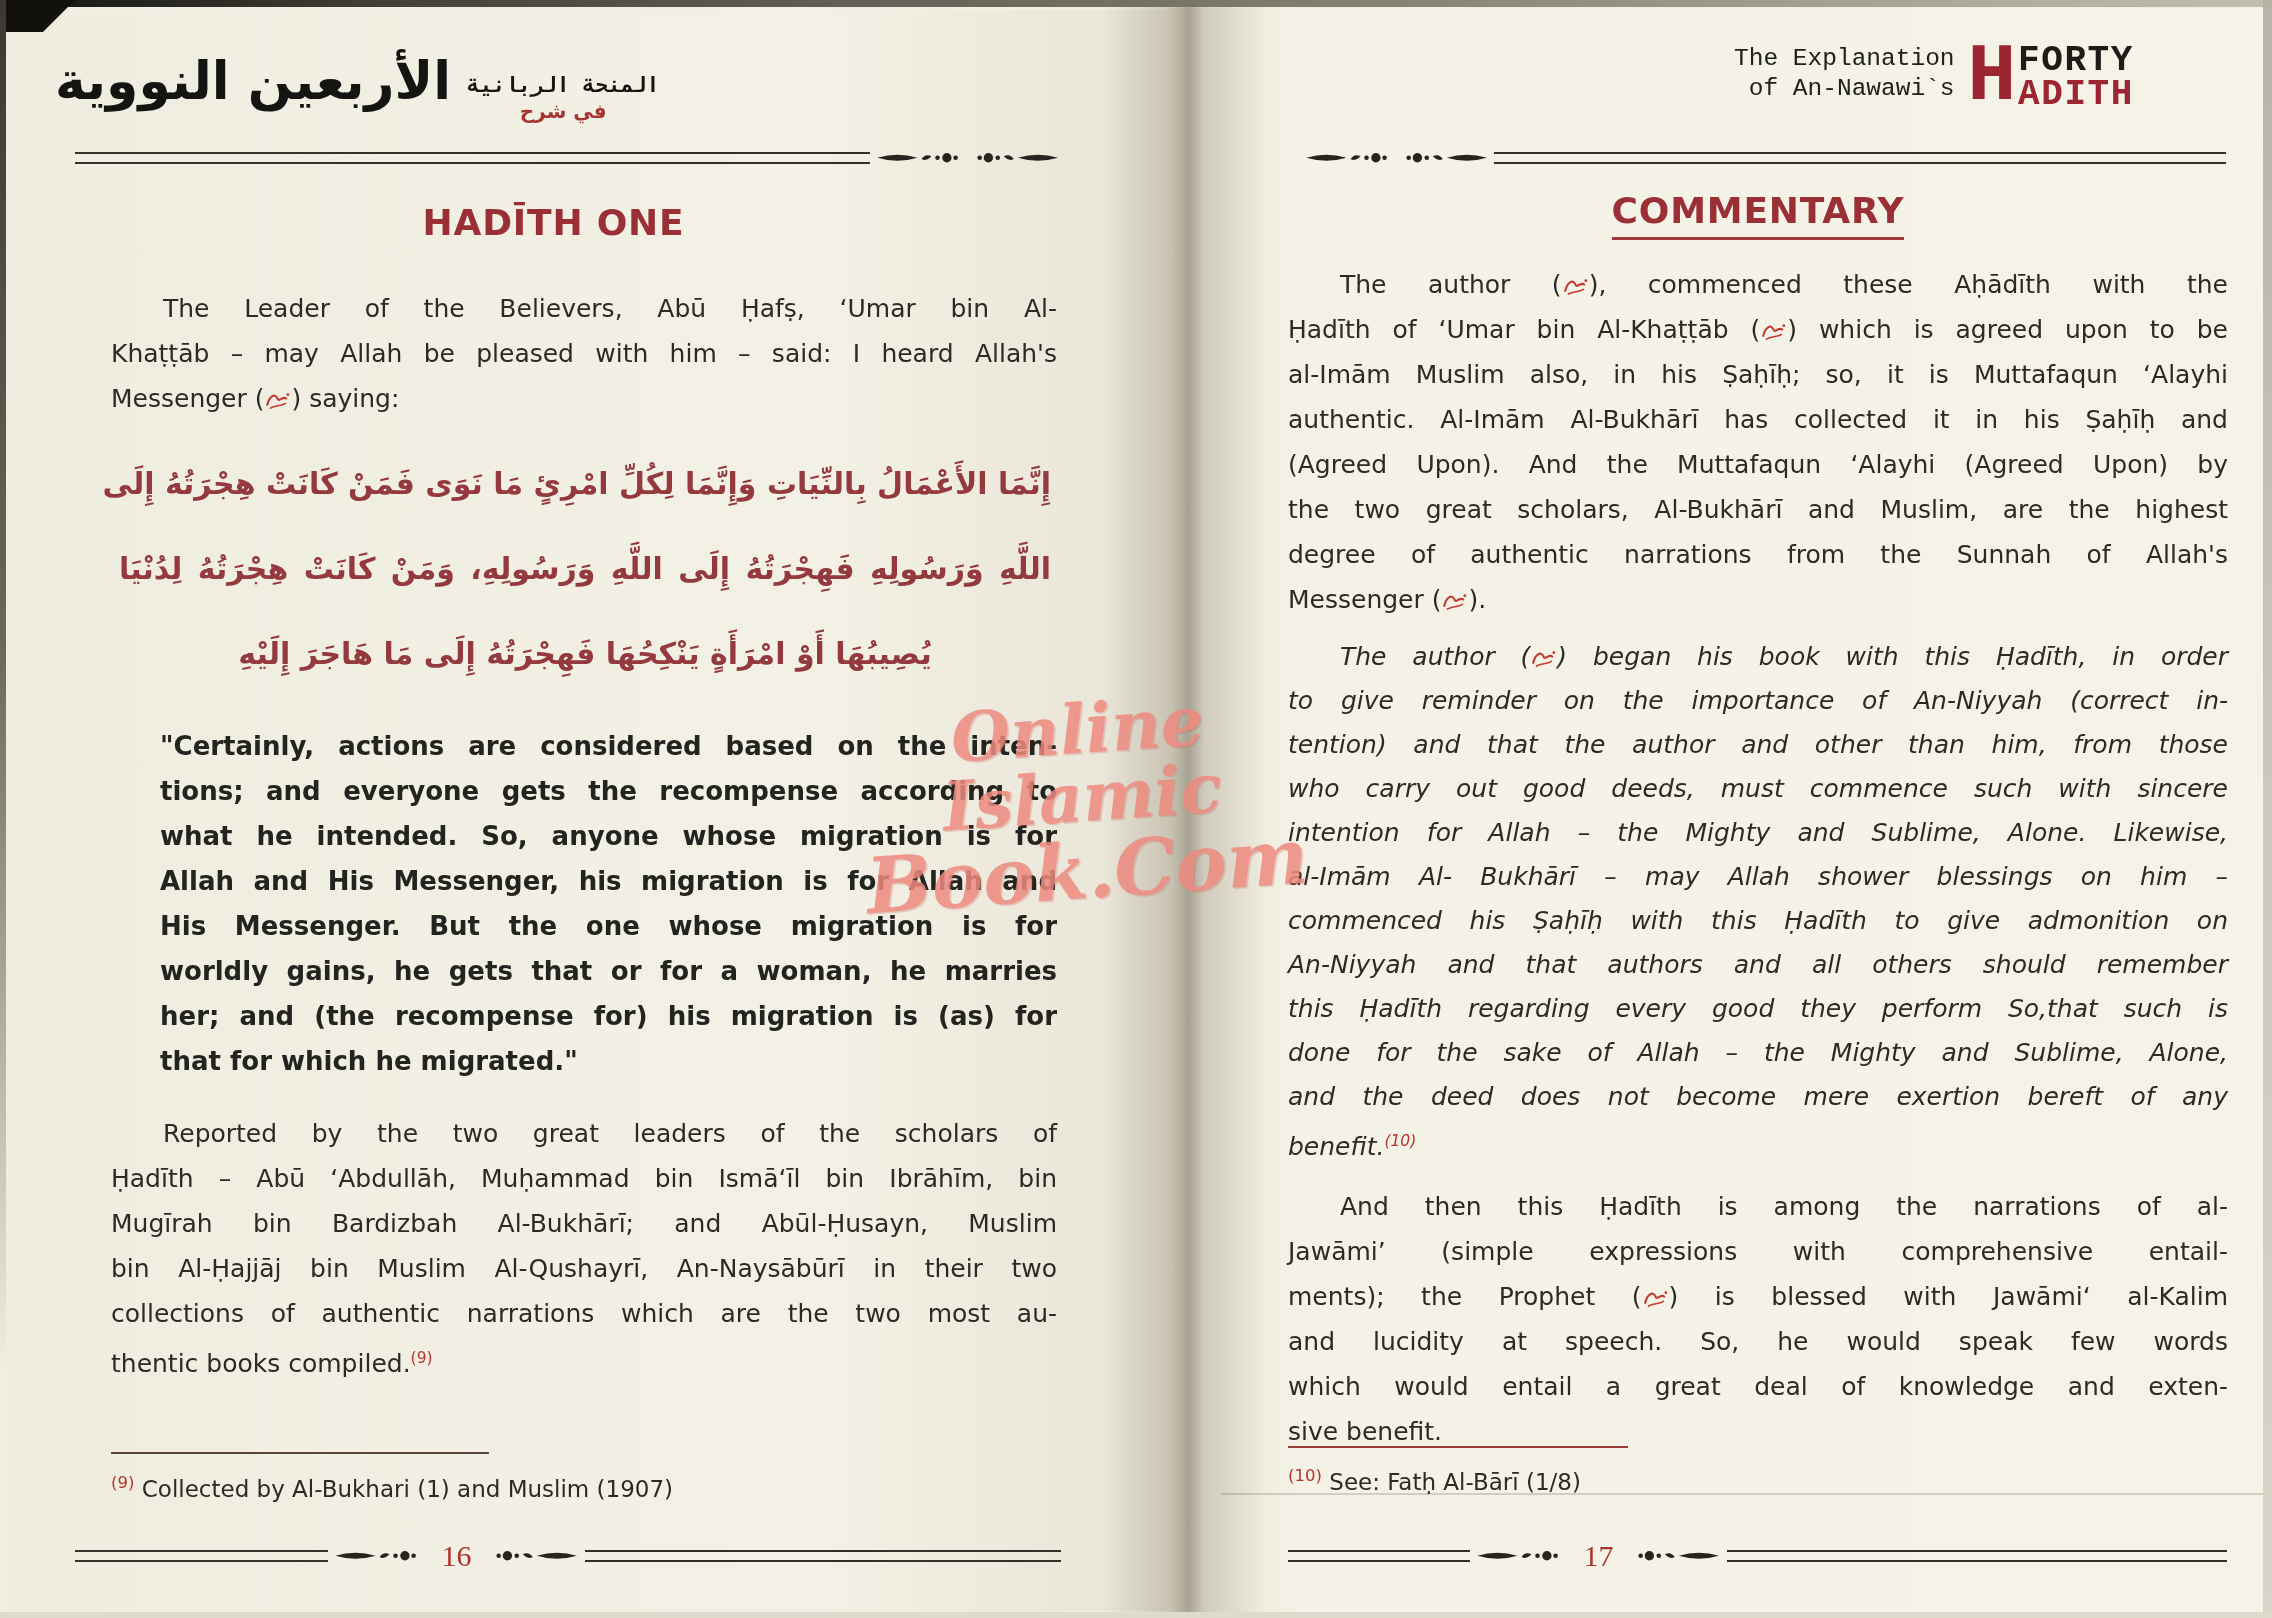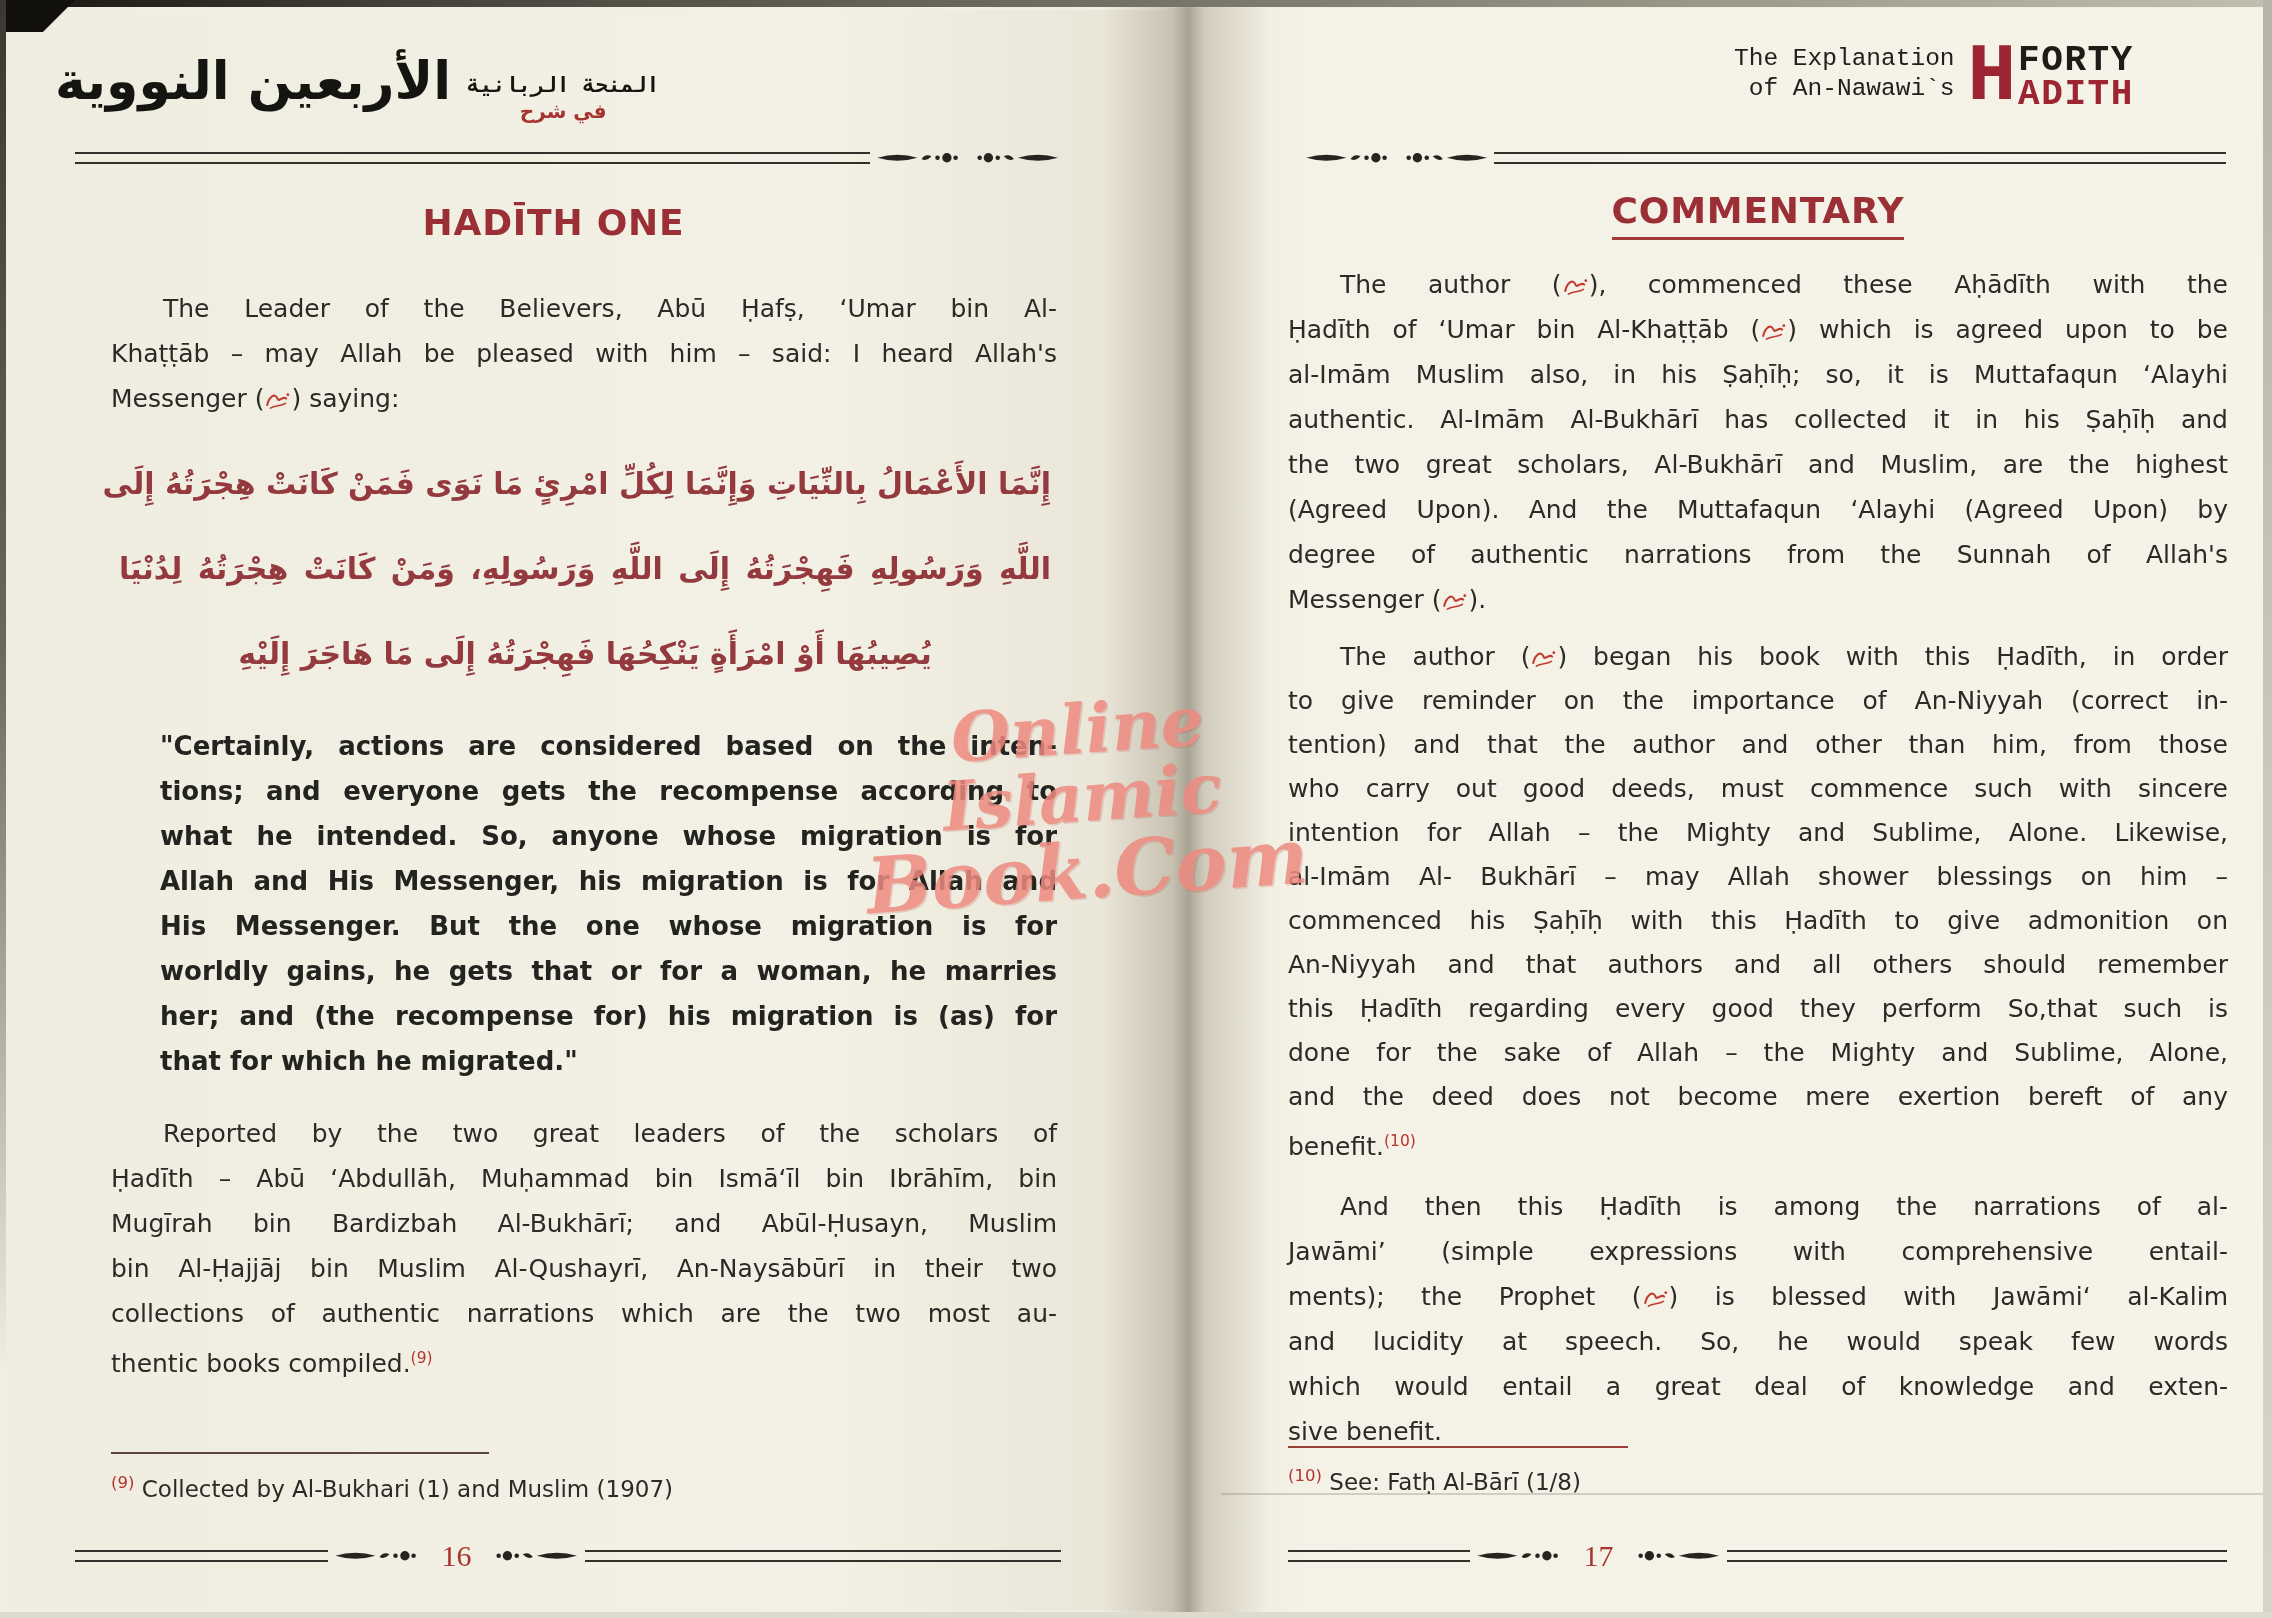--- a/index.html
+++ b/index.html
@@ -239,33 +239,33 @@
 </span>), commenced these Aḥādīth with the</div>
       <div class="pline">Ḥadīth of ‘Umar bin Al-Khaṭṭāb (<span class="sws">
   <svg viewBox="0 0 34 30" xmlns="http://www.w3.org/2000/svg">
     <path d="M4 20 C7 8 14 5 17 12 C19 17 24 8 28 12" fill="none" stroke="#c23b30" stroke-width="2.6" stroke-linecap="round"></path>
     <path d="M8 24 C14 20 21 22 27 18" fill="none" stroke="#c23b30" stroke-width="2" stroke-linecap="round"></path>
     <circle cx="30" cy="7" r="1.8" fill="#c23b30"></circle>
   </svg>
 </span>) which is agreed upon to be</div>
       <div class="pline">al-Imām Muslim also, in his Ṣaḥīḥ; so, it is Muttafaqun ‘Alayhi</div>
       <div class="pline">authentic. Al-Imām Al-Bukhārī has collected it in his Ṣaḥīḥ and</div>
+      <div class="pline">(Agreed Upon). And the Muttafaqun ‘Alayhi (Agreed Upon) by</div>
       <div class="pline">the two great scholars, Al-Bukhārī and Muslim, are the highest</div>
-      <div class="pline">(Agreed Upon). And the Muttafaqun ‘Alayhi (Agreed Upon) by</div>
       <div class="pline">degree of authentic narrations from the Sunnah of Allah's</div>
       <div class="pline pline-last">Messenger (<span class="sws">
   <svg viewBox="0 0 34 30" xmlns="http://www.w3.org/2000/svg">
     <path d="M4 20 C7 8 14 5 17 12 C19 17 24 8 28 12" fill="none" stroke="#c23b30" stroke-width="2.6" stroke-linecap="round"></path>
     <path d="M8 24 C14 20 21 22 27 18" fill="none" stroke="#c23b30" stroke-width="2" stroke-linecap="round"></path>
     <circle cx="30" cy="7" r="1.8" fill="#c23b30"></circle>
   </svg>
 </span>).</div>
     </div>
 
-  <div class="abs para tight" style="left:1288px;top:635px;width:940px;">
+  <div class="abs para tight" style="left:1288px;top:635px;width:940px;font-style:italic;">
       <div class="pline indent">The author (<span class="sws">
   <svg viewBox="0 0 34 30" xmlns="http://www.w3.org/2000/svg">
     <path d="M4 20 C7 8 14 5 17 12 C19 17 24 8 28 12" fill="none" stroke="#c23b30" stroke-width="2.6" stroke-linecap="round"></path>
     <path d="M8 24 C14 20 21 22 27 18" fill="none" stroke="#c23b30" stroke-width="2" stroke-linecap="round"></path>
     <circle cx="30" cy="7" r="1.8" fill="#c23b30"></circle>
   </svg>
 </span>) began his book with this Ḥadīth, in order</div>
       <div class="pline">to give reminder on the importance of An-Niyyah (correct in-</div>
       <div class="pline">tention) and that the author and other than him, from those</div>
       <div class="pline">who carry out good deeds, must commence such with sincere</div>

